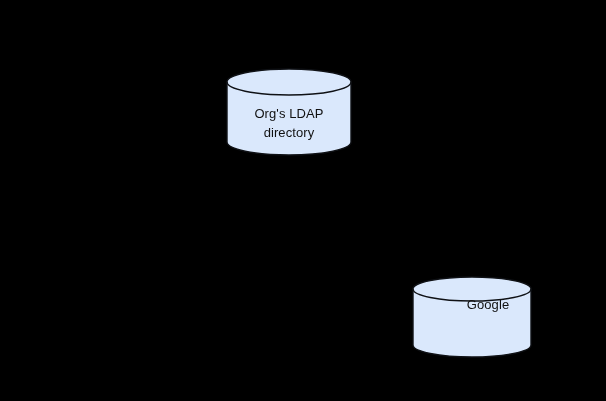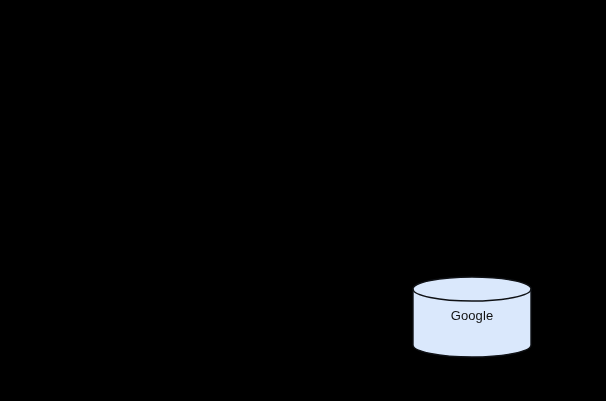--- a/index.html
+++ b/index.html
@@ -38,27 +38,35 @@
     pointer-events: none;
     white-space: pre-line;
   }
   
   #node-ldap    { left: 226px; top: 68px;  width: 126px; height: 88px; }
   #node-emm     { left: 46px;  top: 272px; width: 124px; height: 86px; }
   #node-google  { left: 412px; top: 276px; width: 120px; height: 82px; }
 
   #node-ldap   .node-label { top: 36px; }
   #node-emm    .node-label { top: 34px; }
-  #node-google .node-label { top: 30px; }
+  #node-google .node-label { top: 19px; margin-left: 16px; }
 </style>
 </head>
 <body>
 
 <div id="canvas">
 
+  <div class="node" id="node-ldap">
+    <svg width="126" height="88" viewBox="0 0 126 88">
+      <path d="M 1 14 A 62 13 0 0 1 125 14 L 125 74 A 62 13 0 0 1 1 74 Z" fill="#dae8fc" stroke="#0f1115" stroke-width="1.4" stroke-linejoin="round"></path>
+      <path d="M 1 14 A 62 13 0 0 0 125 14" fill="none" stroke="#0f1115" stroke-width="1.4"></path>
+    </svg>
+    <div class="node-label">Org's LDAP
+directory</div>
+  </div>
 
 
   <div class="node" id="node-google">
     <svg width="120" height="82" viewBox="0 0 120 82">
       <path d="M 1 13 A 59 12 0 0 1 119 13 L 119 69 A 59 12 0 0 1 1 69 Z" fill="#dae8fc" stroke="#0f1115" stroke-width="1.4" stroke-linejoin="round"></path>
       <path d="M 1 13 A 59 12 0 0 0 119 13" fill="none" stroke="#0f1115" stroke-width="1.4"></path>
     </svg>
     <div class="node-label">Google</div>
   </div>
 

